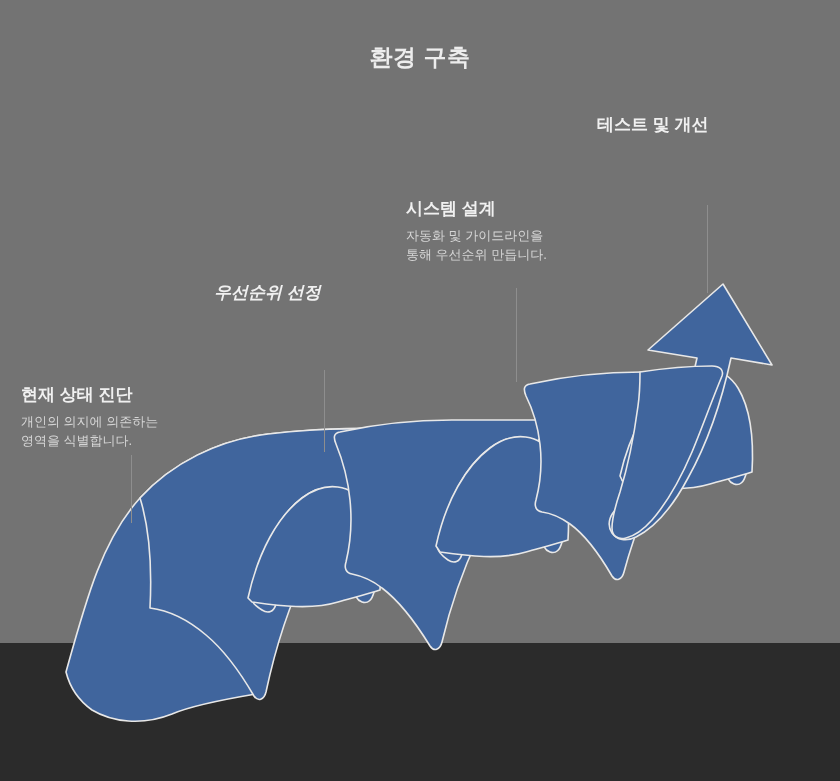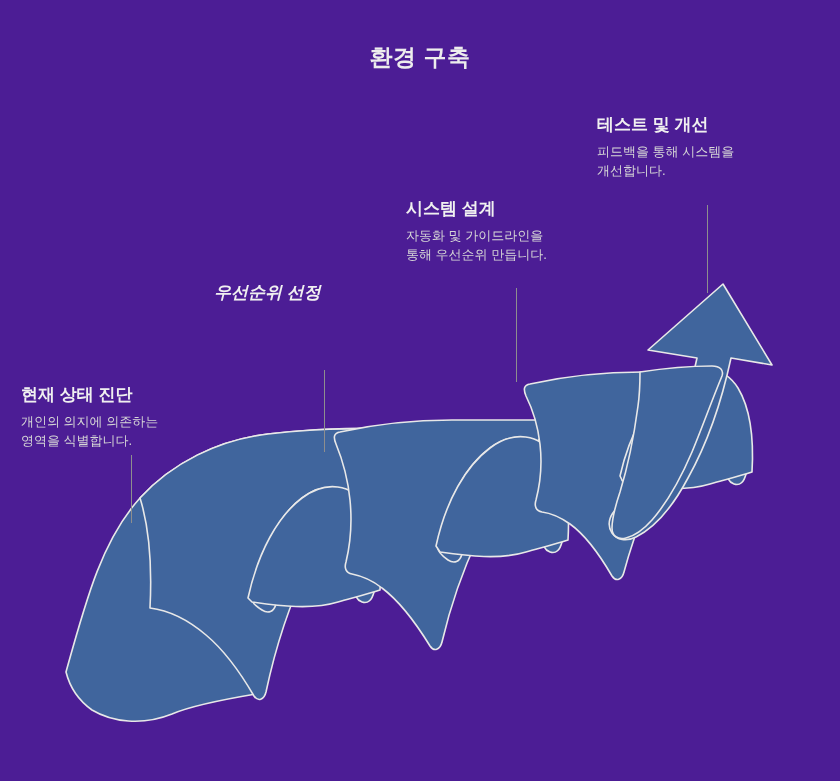--- a/index.html
+++ b/index.html
@@ -14,22 +14,22 @@
     height: 781px;
     position: relative;
     overflow: hidden;
     font-family: "Liberation Sans", "DejaVu Sans", sans-serif;
     background: #2b2b2b;
   }
   #stage {
     position: absolute;
     left: 0; top: 0;
     width: 840px;
-    height: 781px;
-    background: #4c1d95;
+    height: 643px;
+    background: #737373;
   }
   #title {
     position: absolute;
     left: 0;
     top: 44px;
     width: 840px;
     text-align: center;
     color: #ededed;
     font-size: 23px;
     font-weight: bold;
@@ -262,19 +262,15 @@
   <div class="step" style="left:406px; top:198px; width:220px;">
     <div class="step-title">시스템 설계</div>
     <div class="step-desc">
       <span>자동화 및 가이드라인을</span><br>
       <span>통해 우선순위 만듭니다.</span>
     </div>
   </div>
 
   <div class="step" style="left:597px; top:114px; width:220px;">
     <div class="step-title">테스트 및 개선</div>
-    <div class="step-desc">
-      <span>피드백을 통해 시스템을</span><br>
-      <span>개선합니다.</span>
-    </div>
   </div>
 
 </div>
 
 </body></html>

